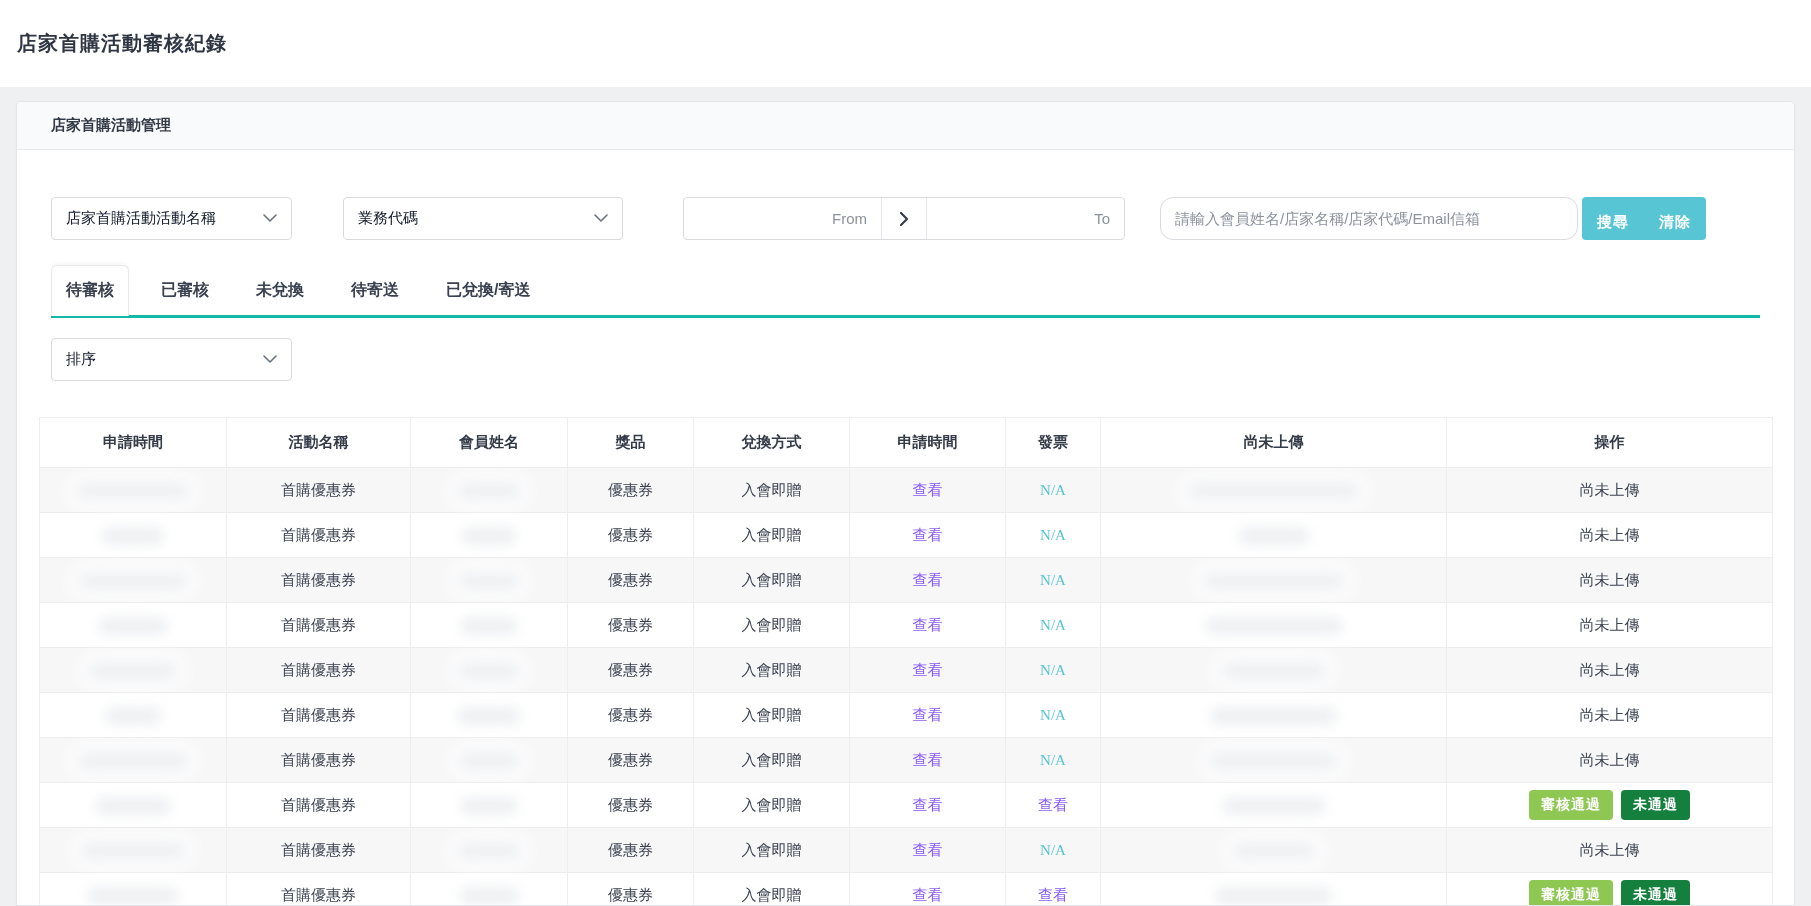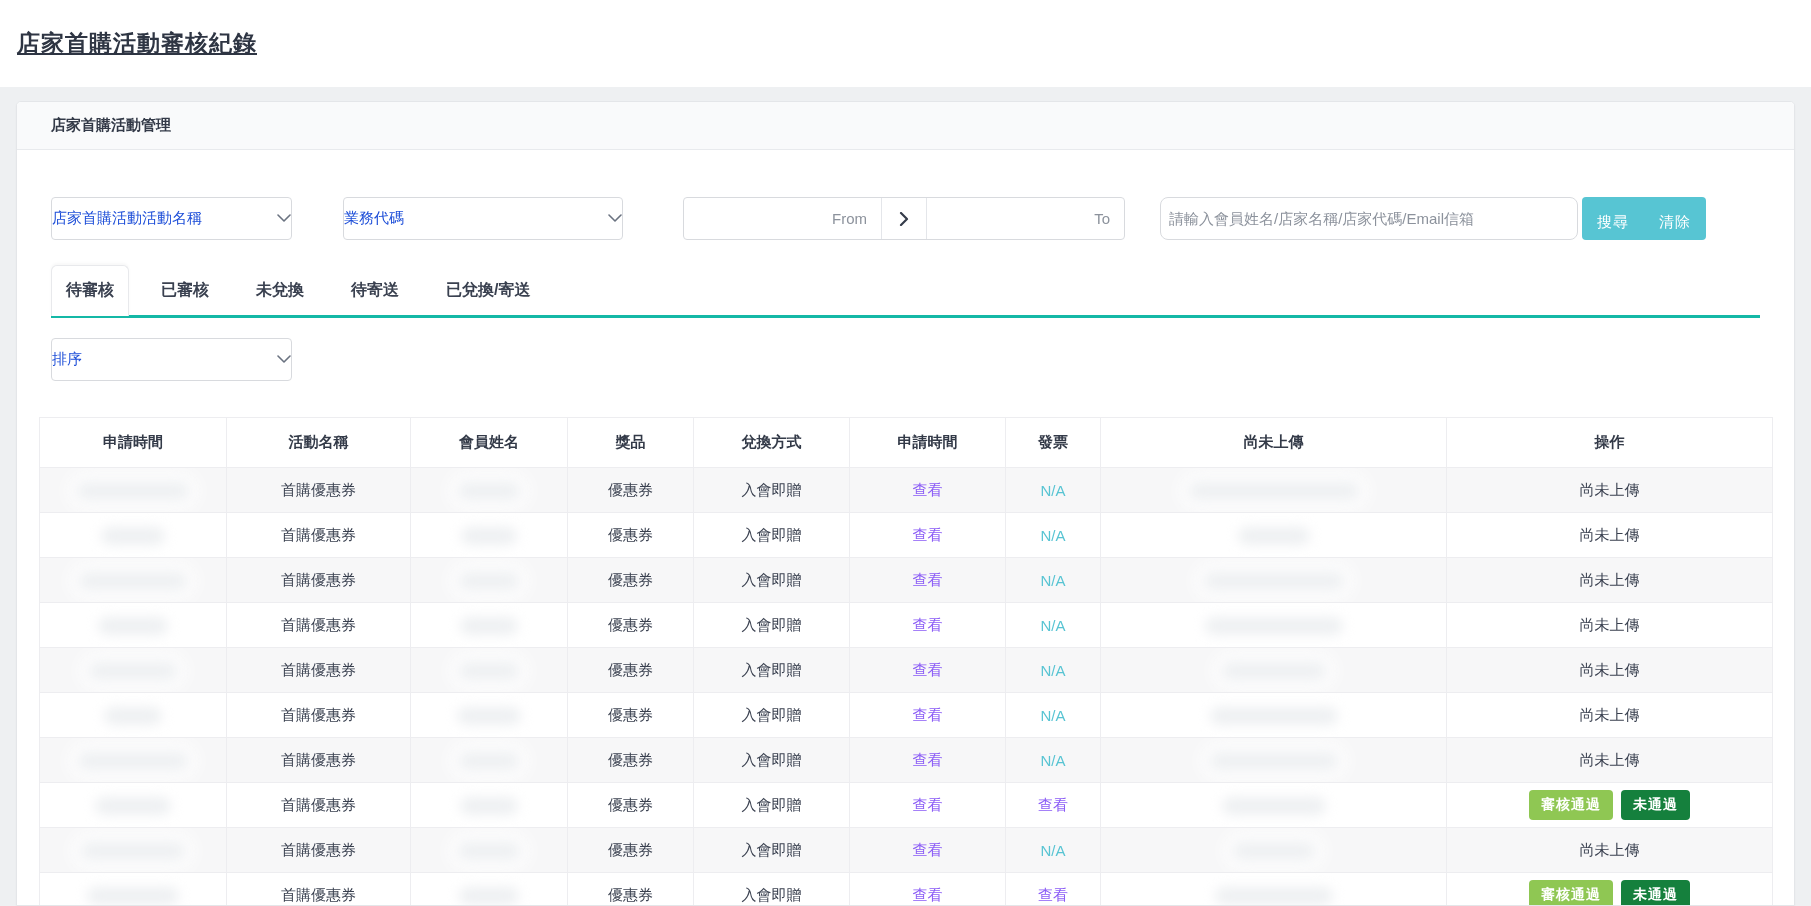--- a/index.html
+++ b/index.html
@@ -3,41 +3,41 @@
 <meta charset="utf-8">
 <style>
   * { box-sizing: border-box; margin: 0; padding: 0; }
   html,body { width:1811px; height:906px; overflow:hidden; }
   body {
     font-family: "Liberation Sans", sans-serif;
     background:#ffffff; color:#3a4150;
   }
   
   .topbar { height:87px; background:#ffffff; display:flex; align-items:center; padding:0 17px; }
-  .page-title { font-size:23px; font-weight:700; color:#2e3543; letter-spacing:1px;text-decoration:underline; }
+  .page-title { font-size:20px; font-weight:700; color:#2e3543; letter-spacing:1px; }
 
   
   .content-bg { background:#eef0f2; height:819px; padding:14px 16px 0; }
   .card {
     background:#ffffff; border:1px solid #e4e6e9; border-radius:5px 5px 0 0;
     height:100%; overflow:hidden; box-shadow:0 1px 2px rgba(0,0,0,.04);
   }
   .card-header {
     background:#f9fafb; border-bottom:1px solid #e8eaed;
     padding:14px 34px; font-size:15px; font-weight:700; color:#333a48;
   }
   .card-body { padding:47px 22px 0; }
   .inset { margin-left:12px; margin-right:12px; }
 
   
   .filter-row { display:flex; align-items:stretch; height:43px; margin-bottom:25px; }
   .select {
     border:1px solid #d8dade; border-radius:4px; background:#fff;
     display:flex; align-items:center; justify-content:space-between;
-    padding:0 0; font-size:15px; color:#1d4ed8; cursor:pointer; height:43px;
+    padding:0 14px; font-size:15px; color:#0f172a; cursor:pointer; height:43px;
   }
   .select .chev { display:flex; align-items:center; }
   .sel-activity { width:241px; margin-right:51px; }
   .sel-business { width:280px; margin-right:60px; }
 
   .date-group {
     display:flex; border:1px solid #d8dade; border-radius:4px; overflow:hidden;
     margin-right:35px; background:#fff; height:43px;
   }
   .date-input {
@@ -45,29 +45,29 @@
     width:197px; background:transparent; font-family:inherit;text-align:right;
   }
   .date-input::placeholder { color:#8c929c; }
   .date-arrow {
     width:46px; border-left:1px solid #e4e6ea; border-right:1px solid #e4e6ea;
     display:flex; align-items:center; justify-content:center;
   }
 
   .search-wrap { display:flex; height:43px; }
   .search-input {
-    width:418px; border:1px solid #d8dade; border-radius:8px; padding:0 8px;
+    width:418px; border:1px solid #d8dade; border-radius:13px; padding:0 14px;
     font-size:15px; color:#3a4150; outline:none; font-family:inherit; margin-right:4px;
   }
   .search-input::placeholder { color:#8c929c; }
   .btn-teal-group {
     display:flex; align-items:center; background:#57c5d3; border-radius:4px; overflow:hidden;
   }
   .btn-teal {
-    border:none; background:transparent; color:#fff; font-size:15px; font-weight:400;
+    border:none; background:transparent; color:#fff; font-size:15px; font-weight:700;
     padding:16px 15px; height:100%; cursor:pointer; font-family:inherit; letter-spacing:1px;
   }
 
   
   .tabs { display:flex; align-items:flex-end; border-bottom:3px solid #14b8a6; margin-bottom:20px; }
   .tab {
     font-size:16px; font-weight:700; color:#3a4150; padding:14px 15px; margin-right:17px;
     cursor:pointer; position:relative;
   }
   .tab.active {
@@ -81,21 +81,21 @@
   .sel-sort { width:241px; }
 
   
   table.records { width:100%; border-collapse:collapse; table-layout:fixed; font-size:15px; }
   .records th, .records td {
     border:1px solid #ededf0; text-align:center; overflow:hidden; white-space:nowrap;
   }
   .records th { height:50px; font-weight:700; color:#333a48; background:#fff; }
   .records td { height:45px; color:#3a4150; }
   .records tbody tr:nth-child(odd) td { background:#f7f7f8; }
-  .teal { color:#58c4d3; }
+  .teal { color:#58c4d3;font-family:Liberation Serif, serif; }
   .link { color:#8b5cf6; cursor:pointer; }
   .blur {
     display:inline-block; height:18px; border-radius:9px; background:#eef0f2;
     filter:blur(6px); vertical-align:middle;
     box-shadow:0 0 14px 10px rgba(255,255,255,0.85);
   }
   .btn { border:none; color:#fff; font-size:14px; font-weight:700; padding:6px 12px;
     border-radius:4px; cursor:pointer; font-family:inherit; margin:0 4px; letter-spacing:1px; }
   .btn.approve { background:#8fc753; }
   .btn.reject  { background:#15803d; }

